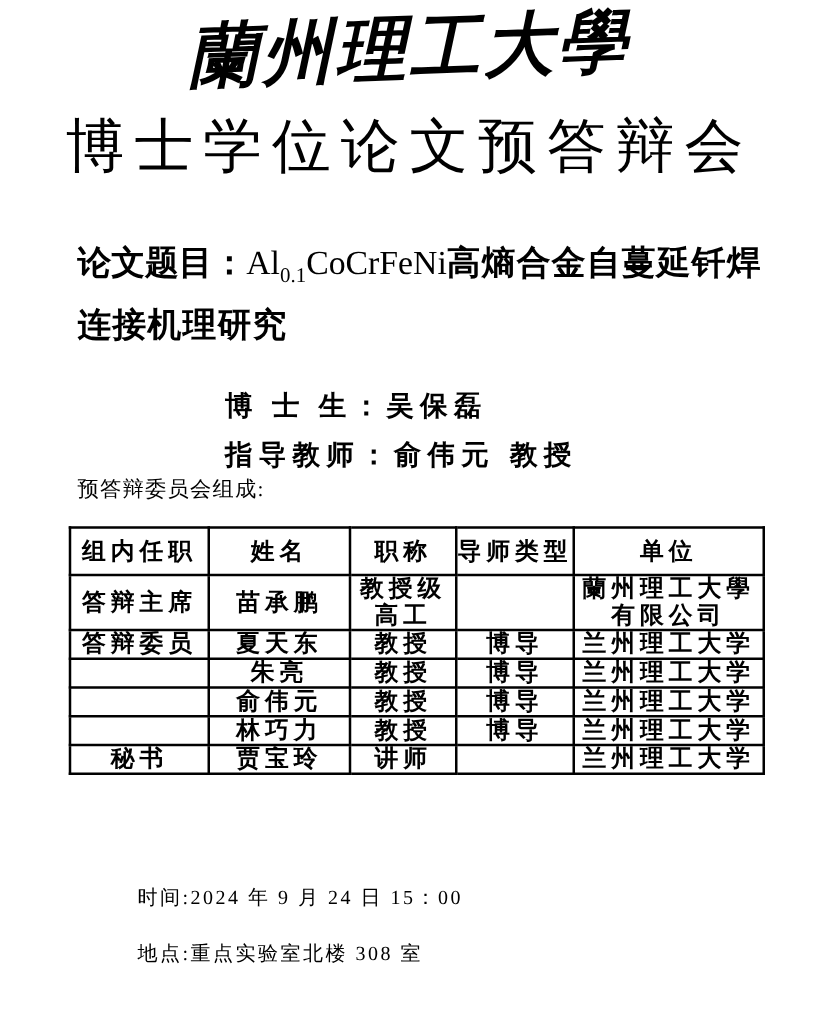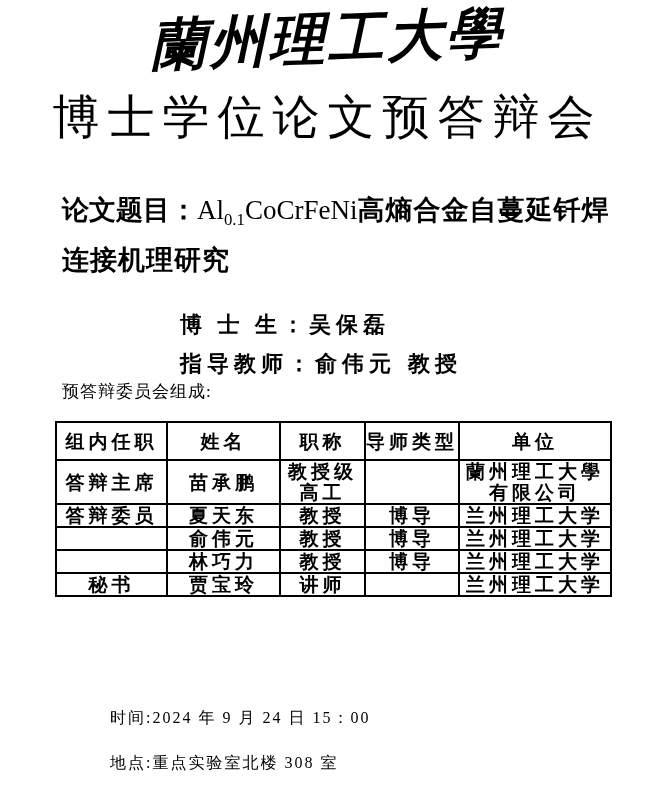--- a/index.html
+++ b/index.html
@@ -132,20 +132,27 @@
       </tr>
       <tr class="row-std">
         <td>答辩委员</td>
         <td>夏天东</td>
         <td>教授</td>
         <td>博导</td>
         <td>兰州理工大学</td>
       </tr>
       <tr class="row-std">
         <td></td>
+        <td>朱亮</td>
+        <td>教授</td>
+        <td>博导</td>
+        <td>兰州理工大学</td>
+      </tr>
+      <tr class="row-std">
+        <td></td>
         <td>俞伟元</td>
         <td>教授</td>
         <td>博导</td>
         <td>兰州理工大学</td>
       </tr>
       <tr class="row-std">
         <td></td>
         <td>林巧力</td>
         <td>教授</td>
         <td>博导</td>

